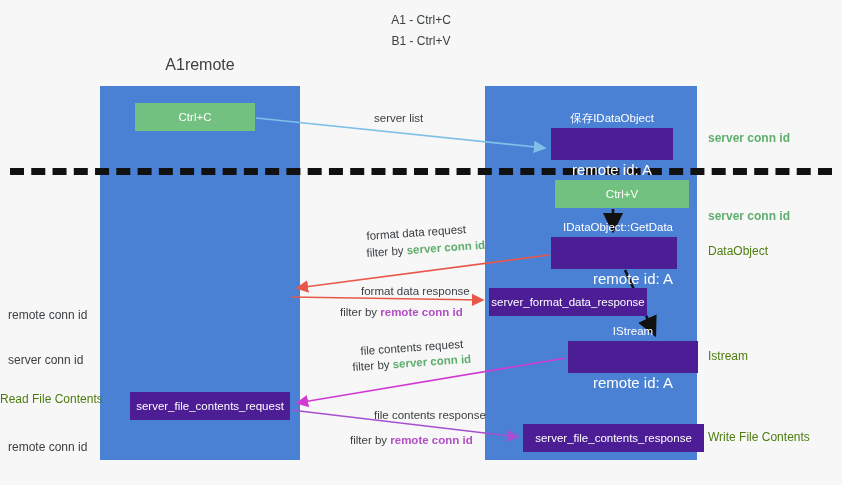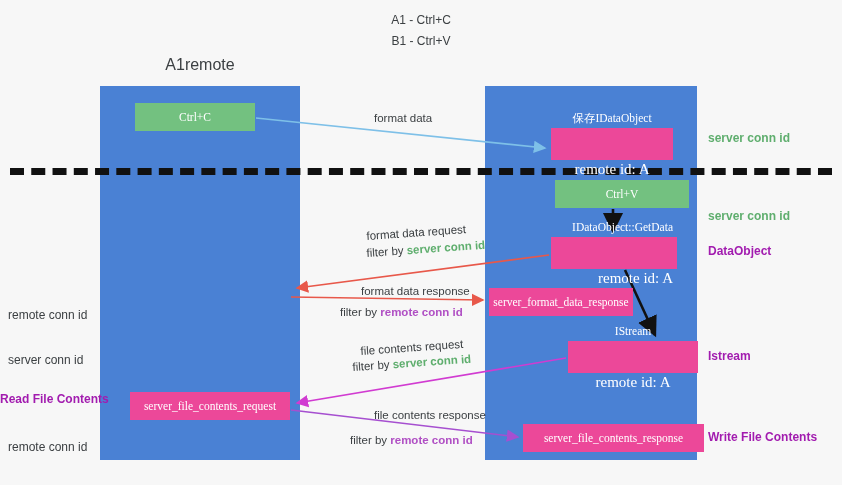--- a/index.html
+++ b/index.html
@@ -79,46 +79,45 @@
     display: flex;
     flex-direction: column;
     align-items: center;
     justify-content: center;
     text-align: center;
     color: #ffffff;
     font-size: 11.5px;
     line-height: 13px;
     white-space: pre;
     padding: 14px 4px;
-    font-family: Liberation Serif, serif;
-  }
-  .node.orange { background: #ec4899; gap: 38px; }
+  }
+  .node.orange { background: #4c1d95; gap: 38px; }
   .node.green  { background: #73c180; }
 
   #n-ctrl-c        { left: 135px; top: 103px; width: 120px; height: 28px; }
   #n-save-idata    { left: 551px; top: 128px; width: 122px; height: 32px; }
   #n-ctrl-v        { left: 555px; top: 180px; width: 134px; height: 28px; }
   #n-getdata       { left: 551px; top: 237px; width: 126px; height: 32px; align-items: flex-end; }
   #n-istream       { left: 568px; top: 341px; width: 130px; height: 32px; }
   #n-fmt-req       { left: 130px; top: 277px; width: 160px; height: 25px; }
-  #n-fmt-resp      { left: 489px; top: 288px; width: 144px; height: 25px; }
+  #n-fmt-resp      { left: 489px; top: 288px; width: 158px; height: 25px; }
   #n-file-req      { left: 130px; top: 392px; width: 160px; height: 25px; }
   #n-file-resp     { left: 523px; top: 424px; width: 181px; height: 25px; }
 
   .node .line2 { font-size: 15px; }
 
   
   .anno {
     position: absolute;
     font-size: 12px;
     line-height: 15px;
     white-space: pre;
   }
   .anno.green-txt  { color: #5fae6e; font-weight: bold; }
-  .anno.plain      { color: #a21caf; font-weight: bold; }
+  .anno.plain      { color: #4d7c0f; }
 
   #a-serverconn-1 { left: 708px; top: 131px; }
   #a-serverconn-2 { left: 708px; top: 209px; }
   #a-dataobject   { left: 708px; top: 244px; }
   #a-istream      { left: 708px; top: 349px; }
   #a-writefile    { left: 708px; top: 430px; }
 
   #a-left-conn-1 { left: 8px; top: 278px; }
   #a-left-readfc { left: 0; top: 392px; }
   #a-left-conn-2 { left: 8px; top: 410px; }
@@ -243,21 +242,21 @@
     <span class="ln green-txt">server conn id</span>
   </div>
 
   <div class="anno plain" id="a-left-readfc">Read File Contents</div>
 
   <div class="anno" id="a-left-conn-2">
     <span class="ln purple-txt">remote conn id</span>
     
   </div>
 
-  <div class="edge-label" id="el-format-list">format data</div>
+  <div class="edge-label" id="el-format-list">server list</div>
 
   <div class="edge-label" id="el-fmt-req">format data request</div>
   <div class="edge-label" id="el-fmt-req-2"><span>filter by </span><span class="hl-green">server conn id</span></div>
 
   <div class="edge-label" id="el-fmt-resp">format data response</div>
   <div class="edge-label" id="el-fmt-resp-2"><span>filter by </span><span class="hl-purple">remote conn id</span></div>
 
   <div class="edge-label" id="el-file-req">file contents request</div>
   <div class="edge-label" id="el-file-req-2"><span>filter by </span><span class="hl-green">server conn id</span></div>
 

